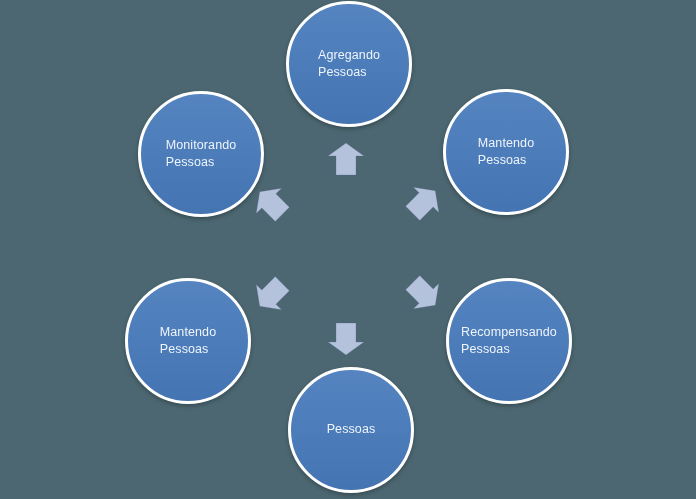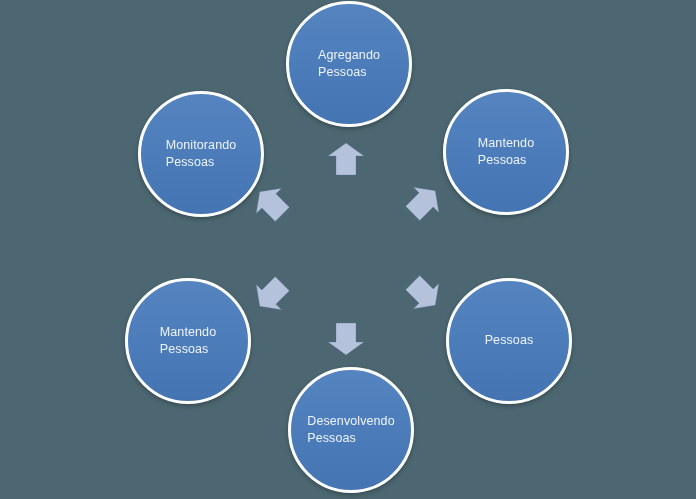--- a/index.html
+++ b/index.html
@@ -122,27 +122,27 @@
 
   <div class="circle node pos-top-right">
     <div>
       <span class="label">Mantendo</span>
       <span class="label">Pessoas</span>
     </div>
   </div>
 
   <div class="circle node pos-bottom-right">
     <div>
+      <span class="label">Recompensando</span>
       <span class="label">Pessoas</span>
     </div>
   </div>
 
   <div class="circle node pos-bottom">
     <div>
-      <span class="label">Desenvolvendo</span>
       <span class="label">Pessoas</span>
     </div>
   </div>
 
   <div class="circle node pos-bottom-left">
     <div>
       <span class="label">Mantendo</span>
       <span class="label">Pessoas</span>
     </div>
   </div>

